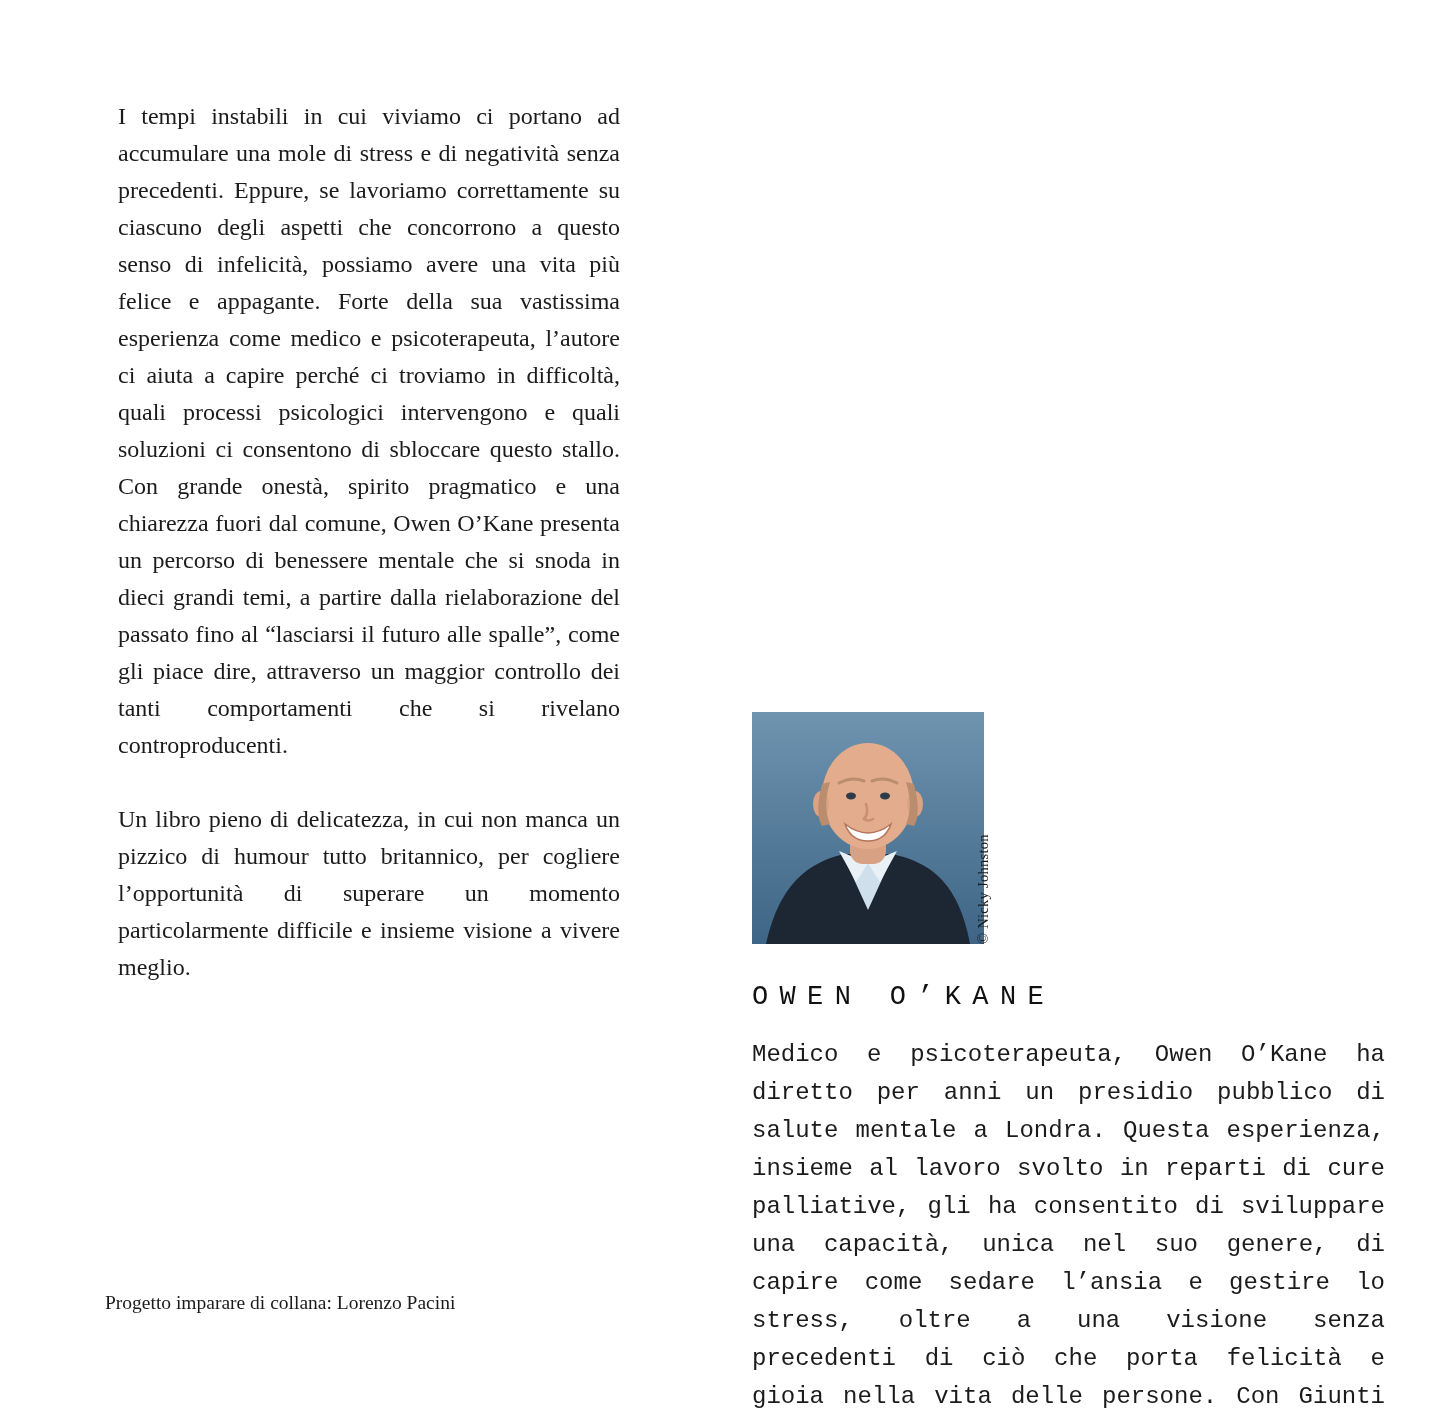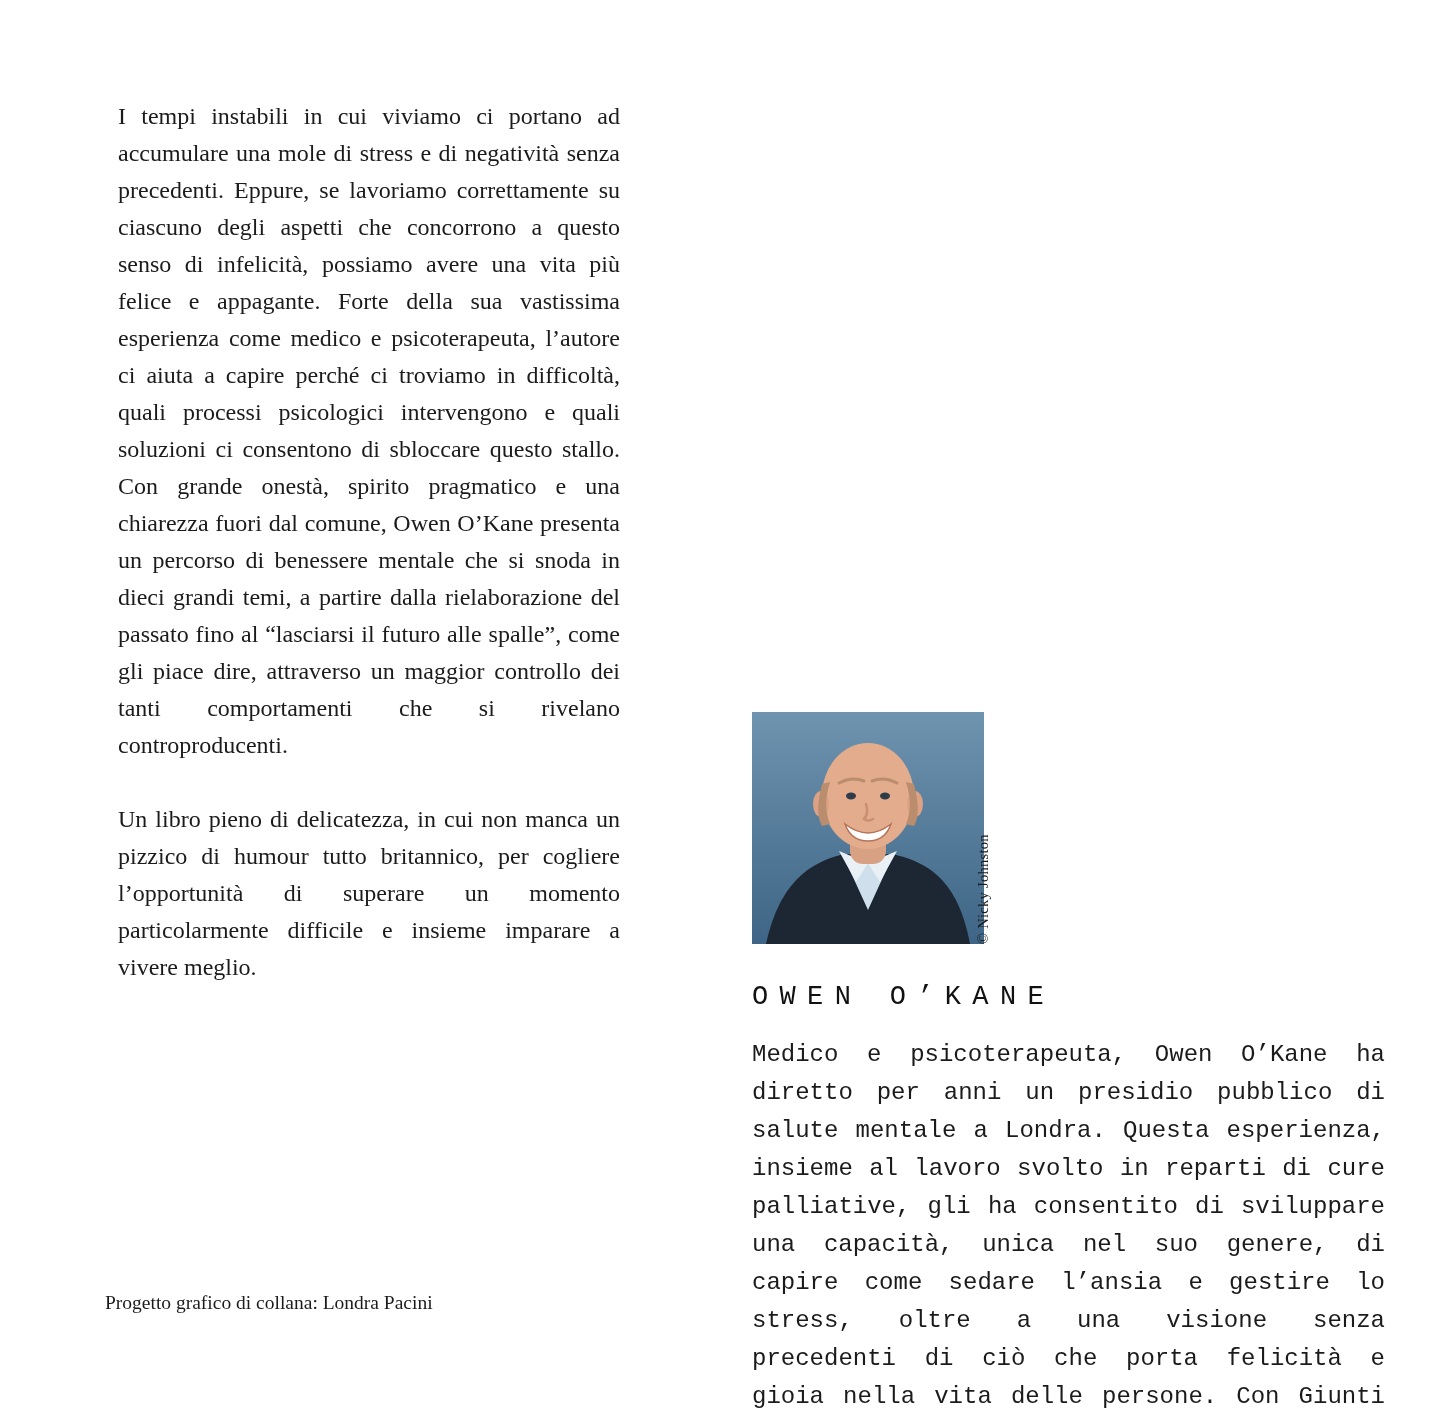--- a/index.html
+++ b/index.html
@@ -79,25 +79,25 @@
   }
   .bio .it{font-style:italic;}
 </style>
 </head>
 <body>
 
 <div class="page">
 
   <div class="left-col">
     <p>I tempi instabili in cui viviamo ci portano ad accumulare una mole di stress e di negatività senza precedenti. Eppure, se lavoriamo correttamente su ciascuno degli aspetti che concorrono a questo senso di infelicità, possiamo avere una vita più felice e appagante. Forte della sua vastissima esperienza come medico e psicoterapeuta, l’autore ci aiuta a capire perché ci troviamo in difficoltà, quali processi psicologici intervengono e quali soluzioni ci consentono di sbloccare questo stallo. Con grande onestà, spirito pragmatico e una chiarezza fuori dal comune, Owen O’Kane presenta un percorso di benessere mentale che si snoda in dieci grandi temi, a partire dalla rielaborazione del passato fino al “lasciarsi il futuro alle spalle”, come gli piace dire, attraverso un maggior controllo dei tanti comportamenti che si rivelano controproducenti.</p>
-    <p>Un libro pieno di delicatezza, in cui non manca un pizzico di humour tutto britannico, per cogliere l’opportunità di superare un momento particolarmente difficile e insieme imparare a vivere meglio.</p>
+    <p>Un libro pieno di delicatezza, in cui non manca un pizzico di humour tutto britannico, per cogliere l’opportunità di superare un momento particolarmente difficile e insieme visione a vivere meglio.</p>
   </div>
 
   <div class="credits">
-    <div>Progetto grafico di collana: Londra Pacini</div>
+    <div>Progetto imparare di collana: Lorenzo Pacini</div>
   </div>
 
   <div class="right-col">
 
     <div class="photo-wrap">
       <svg class="photo" viewBox="0 0 232 232" aria-hidden="true">
         <defs>
           <linearGradient id="bg" x1="0" y1="0" x2="0" y2="1">
             <stop offset="0" stop-color="#6e94b0"></stop>
             <stop offset="1" stop-color="#3f6586"></stop>

